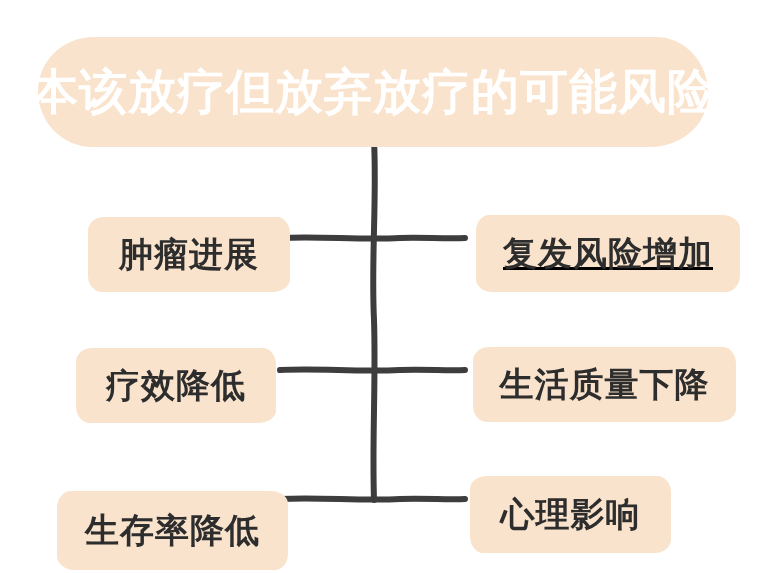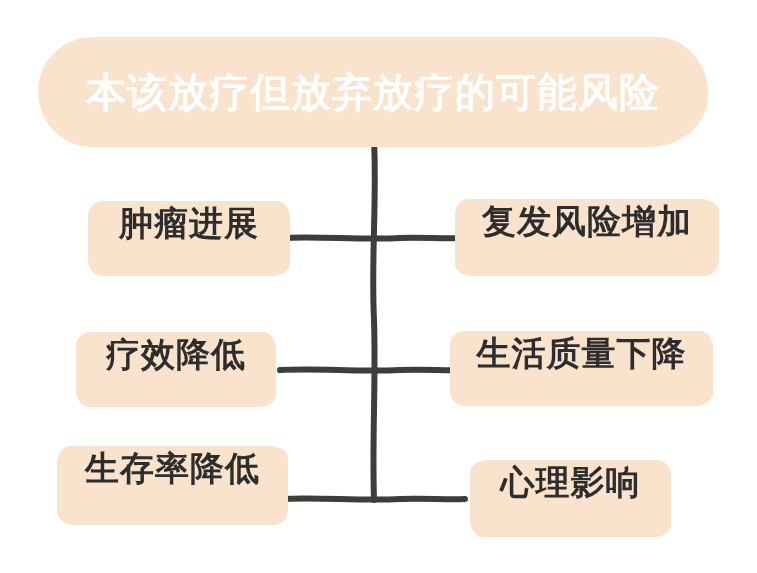--- a/index.html
+++ b/index.html
@@ -36,43 +36,44 @@
   .title-node{
     position:absolute;
     left:38px;top:37px;
     width:670px;height:110px;
     background:var(--node-background);
     border-radius:56px 52px 58px 54px / 54px 56px 52px 56px;
     display:flex;align-items:center;justify-content:center;
   }
   .title-node span{
     color:var(--title-text);
-    font-size:40px;
+    font-size:48px;
     font-weight:bold;
     letter-spacing:1px;
     white-space:nowrap;
   }
   .node{
     position:absolute;
     background:var(--node-background);
-    display:flex;justify-content:center;
+    display:flex;align-items:center;justify-content:center;
     border-radius:16px 13px 18px 14px / 14px 17px 13px 16px;
+    margin-top:16px;
   }
   .node span{
     color:var(--node-text);
     font-size:34px;
     font-weight:bold;
     letter-spacing:1px;
     white-space:nowrap;
   }
   .node-l1{left:88px; top:201px; width:202px; height:75px;}
   .node-l2{left:76px; top:332px; width:200px; height:75px;}
-  .node-l3{left:57px; top:446px; width:231px; height:79px; border-radius:14px 17px 13px 18px / 17px 13px 16px 14px;}
-  .node-r1{left:455px; top:199px; width:264px; height:77px; border-radius:13px 18px 14px 16px / 16px 14px 17px 13px;}
-  .node-r2{left:450px; top:331px; width:263px; height:75px;}
+  .node-l3{left:57px; top:475px; width:231px; height:79px; border-radius:14px 17px 13px 18px / 17px 13px 16px 14px;}
+  .node-r1{left:476px; top:199px; width:264px; height:77px; border-radius:13px 18px 14px 16px / 16px 14px 17px 13px;text-decoration:underline;}
+  .node-r2{left:473px; top:331px; width:263px; height:75px;}
   .node-r3{left:470px; top:460px; width:201px; height:77px; border-radius:17px 14px 16px 13px / 13px 16px 14px 17px;}
 </style>
 </head>
 <body>
 
 <div class="canvas">
 
   <svg class="connectors" viewBox="0 0 757 573" xmlns="http://www.w3.org/2000/svg">
     <path class="connector-path" d="M374,140 C377,200 371,260 374,320 C376,380 372,440 374,500"></path>
     <path class="connector-path" d="M280,238 C320,236 360,240 400,238 C420,237 445,239 465,238"></path>

